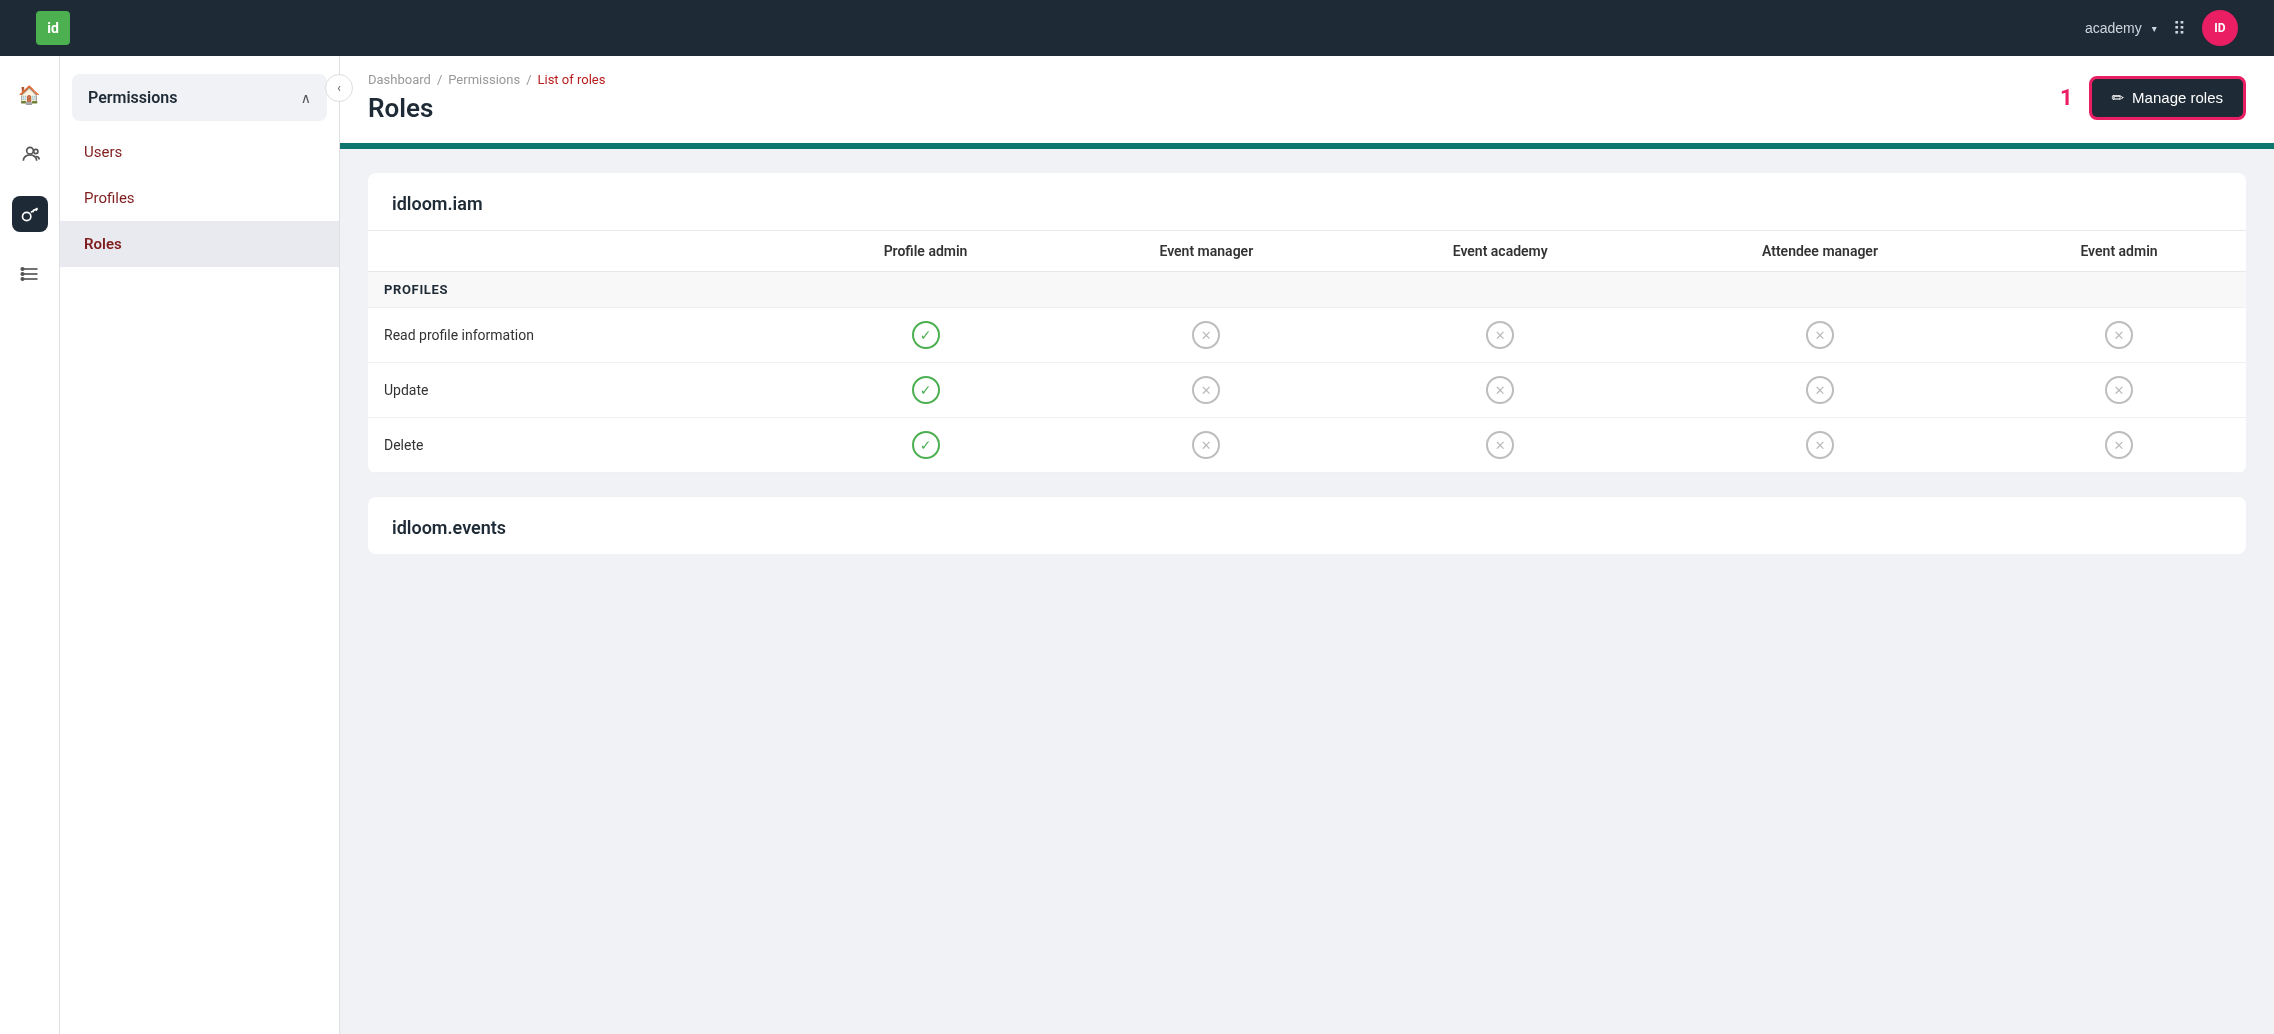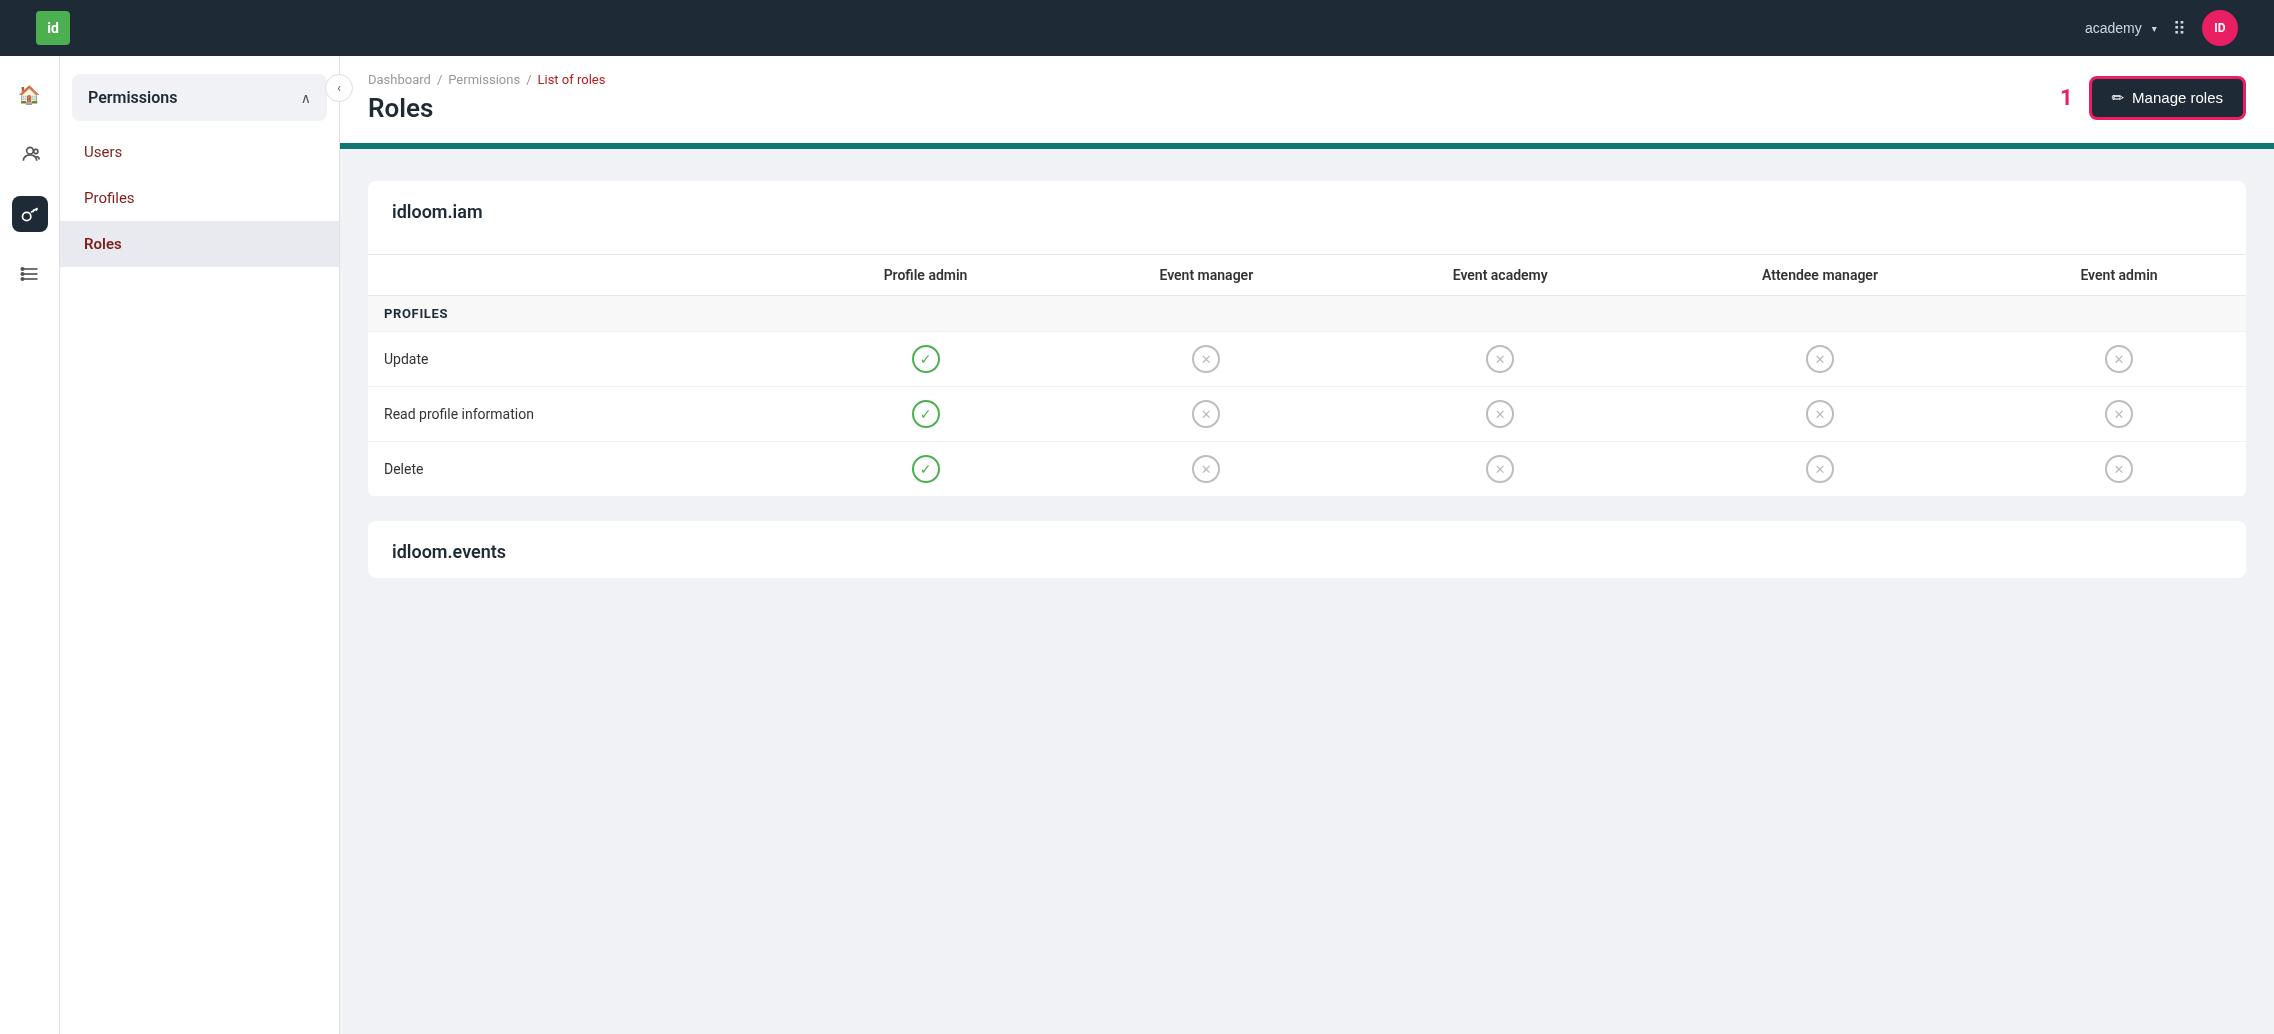--- a/index.html
+++ b/index.html
@@ -197,42 +197,41 @@
       font-size: 15px;
       font-weight: 500;
       cursor: pointer;
       display: flex;
       align-items: center;
       gap: 8px;
     }
 
     
     .content-body {
-      padding: 32px 28px;
+      padding: 24px 28px;
     }
 
     
     .section {
       background: white;
       border-radius: 8px;
       margin-bottom: 24px;
       overflow: hidden;
     }
     .section-title {
       font-size: 18px;
       font-weight: 600;
       color: #1e2a35;
       padding: 20px 24px 16px;
     }
 
     
     table {
       width: 100%;
       border-collapse: collapse;
-      margin-top: 16px;
     }
     thead tr th {
       padding: 12px 16px;
       text-align: center;
       font-size: 14px;
       font-weight: 600;
       color: #333;
       border-bottom: 1px solid #e8e8e8;
       border-top: 1px solid #e8e8e8;
     }
@@ -379,29 +378,29 @@
               <th>Event academy</th>
               <th>Attendee manager</th>
               <th>Event admin</th>
             </tr>
           </thead>
           <tbody>
             <tr class="section-row-header">
               <td colspan="6">PROFILES</td>
             </tr>
             <tr>
-              <td>Update</td>
+              <td>Read profile information</td>
               <td><span class="check-icon">✓</span></td>
               <td><span class="x-icon">✕</span></td>
               <td><span class="x-icon">✕</span></td>
               <td><span class="x-icon">✕</span></td>
               <td><span class="x-icon">✕</span></td>
             </tr>
             <tr>
-              <td>Read profile information</td>
+              <td>Update</td>
               <td><span class="check-icon">✓</span></td>
               <td><span class="x-icon">✕</span></td>
               <td><span class="x-icon">✕</span></td>
               <td><span class="x-icon">✕</span></td>
               <td><span class="x-icon">✕</span></td>
             </tr>
             <tr>
               <td>Delete</td>
               <td><span class="check-icon">✓</span></td>
               <td><span class="x-icon">✕</span></td>

